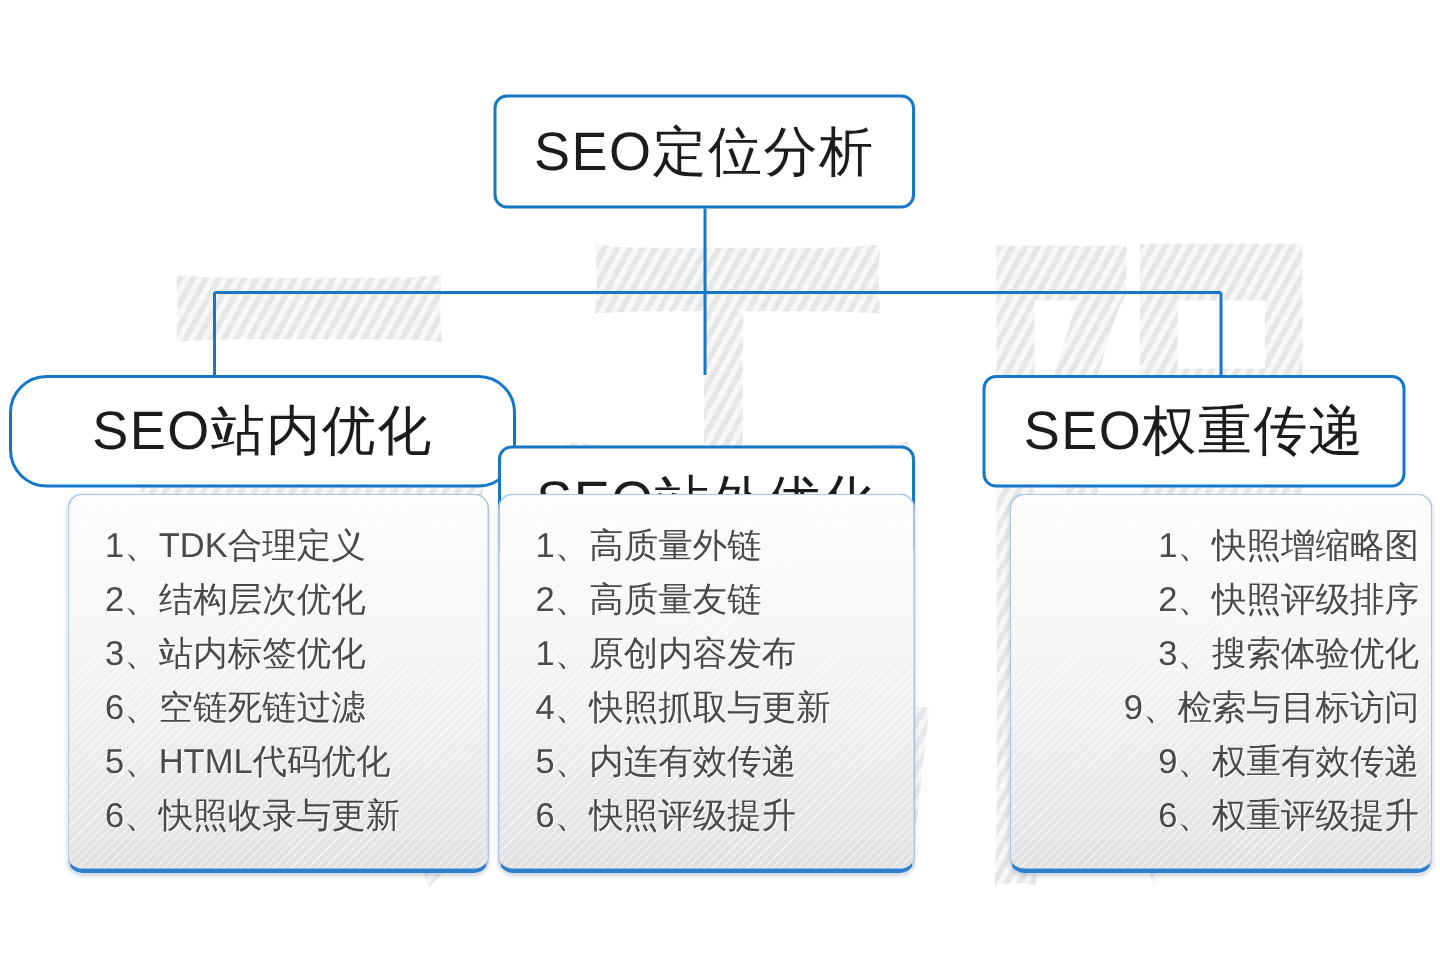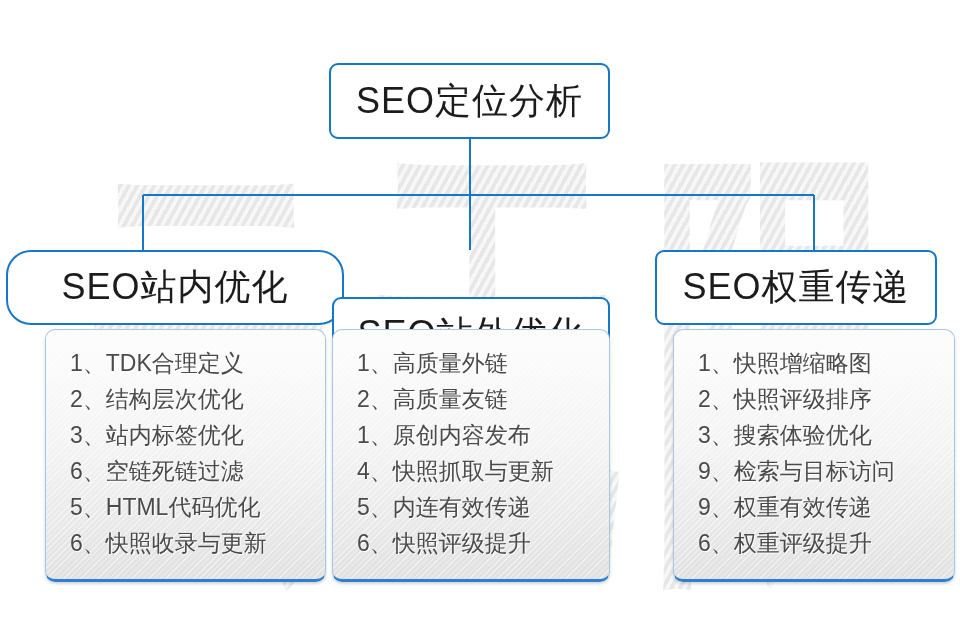--- a/index.html
+++ b/index.html
@@ -46,21 +46,21 @@
     border:1px solid #a9c6e2; border-bottom:3px solid #2e80cf;
     border-radius:10px;
     background-image:
       repeating-linear-gradient(135deg, rgba(255,255,255,0.5) 0 1px, rgba(255,255,255,0) 1px 4px),
       linear-gradient(180deg,#fdfdfd 0%,#f4f4f4 45%,#e1e1e1 100%);
     box-shadow:0 2px 3px rgba(120,140,160,0.35);
     padding:15px 8px 0 24px;
   }
   .panel-0 { left:6px;   width:281px;margin-left:39px; }
   .panel-1 { left:332px; width:278px; }
-  .panel-2 { left:673px; width:282px; }
+  .panel-2 { left:673px; width:282px;text-align:right; }
 
   .list-item {
     font-size:23px; line-height:36px; color:#4a4a4a;
     text-shadow:1px 1px 0 rgba(255,255,255,0.95);
     white-space:nowrap;
   }
 </style>
 </head>
 <body>
 

